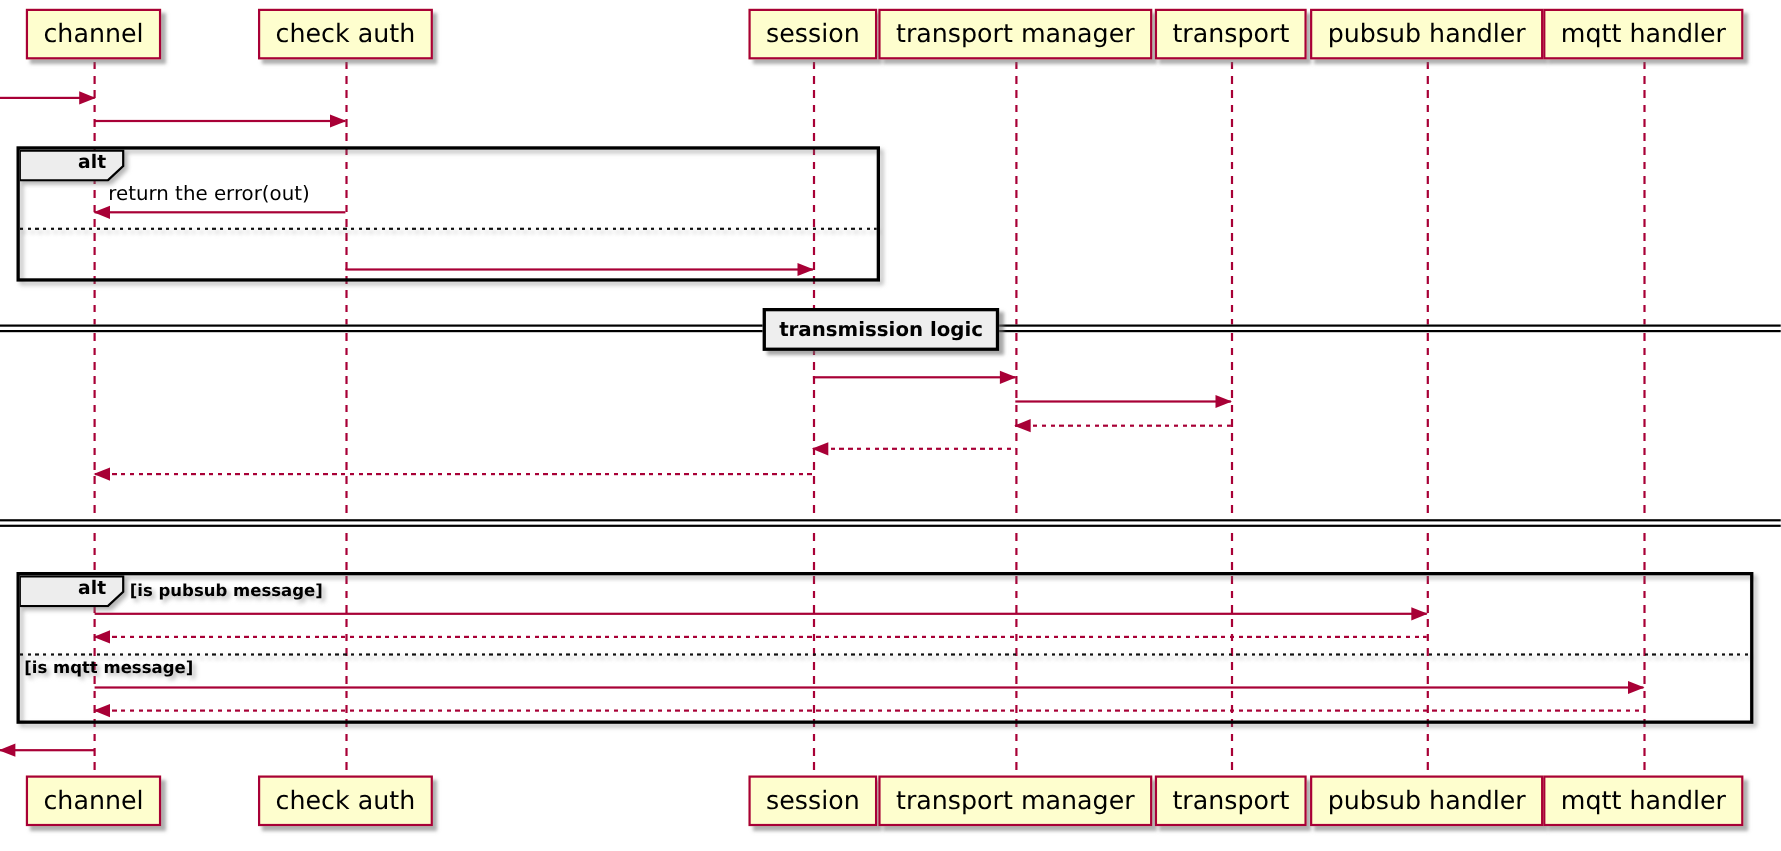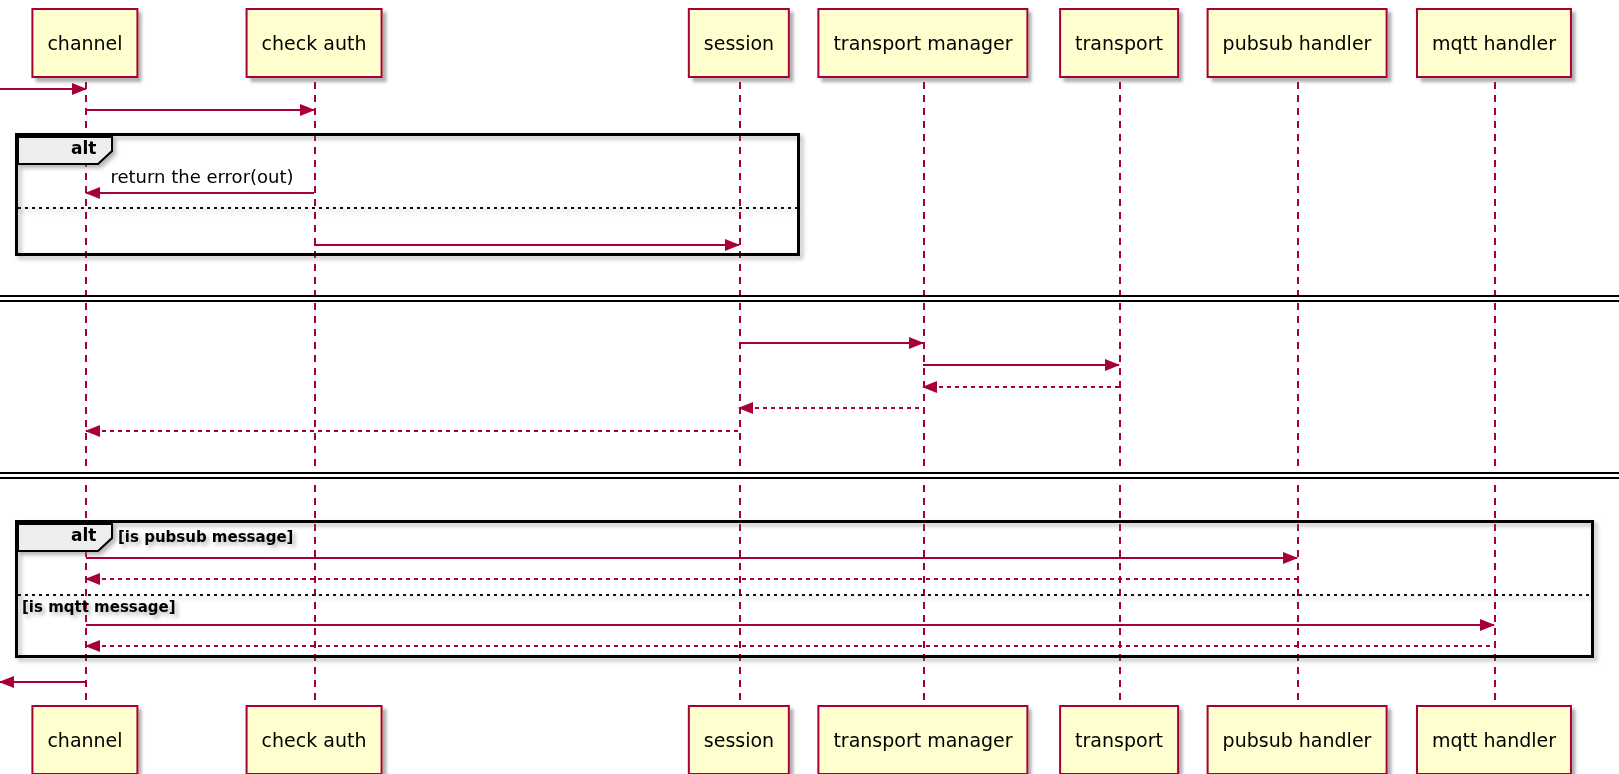--- a/index.html
+++ b/index.html
@@ -10,21 +10,21 @@
   }
   
   .lifeline {
     position:absolute; top:56px; height:649px; width:2px; z-index:0;
     background:repeating-linear-gradient(180deg,#A80036 0 7px,transparent 7px 13px);
   }
   
   .participant {
     position:absolute; transform:translateX(-50%);
     background:#FEFECE; border:2px solid #A80036;
-    padding:22px 14px; font-size:19px; line-height:22px; white-space:nowrap;
+    padding:10px 14px; font-size:23px; line-height:22px; white-space:nowrap;
     box-shadow:4px 4px 3px rgba(110,110,110,0.55); z-index:4;
   }
   .row-top { top:8px; }
   .row-bottom { top:705px; }
   
   .msg { position:absolute; height:2px; z-index:3; }
   .msg.solid { background:#A80036; }
   .msg.dash { background:repeating-linear-gradient(90deg,#A80036 0 4px,transparent 4px 8px); }
   .head { position:absolute; width:0; height:0; top:-5px;
           border-top:6px solid transparent; border-bottom:6px solid transparent; }
@@ -85,32 +85,33 @@
         <path d="M0,1 H94 V15 L80,28 H0 Z" fill="#EDEDED" stroke="#000" stroke-width="2"></path>
       </svg>
       <span class="op-text">alt</span>
     </div>
     <div class="guard" style="left:100px;top:5px">[is pubsub message]</div>
     <div class="frame-else" style="top:71px"></div>
     <div class="guard" style="left:4px;top:75px">[is mqtt message]</div>
   </div>
 
   <div class="divider-lines" style="top:295px"></div>
+  <div class="divider-label" style="left:801px;top:280px">transmission logic</div>
 
   <div class="divider-lines" style="top:472px"></div>
 
   <div class="msg solid" style="left:0;top:88px;width:86px">
     <div class="head r"></div>
   </div>
 
   <div class="msg solid" style="left:86px;top:109px;width:228px">
     <div class="head r"></div>
   </div>
 
-  <div class="msg-label centered" style="left:202px;top:166px">return the error(out)</div>
+  <div class="msg-label centered" style="left:190px;top:166px">return the error(out)</div>
   <div class="msg solid" style="left:86px;top:192px;width:228px">
     <div class="head l"></div>
   </div>
 
   <div class="msg solid" style="left:314px;top:244px;width:425px">
     <div class="head r"></div>
   </div>
 
   <div class="msg solid" style="left:739px;top:342px;width:184px">
     <div class="head r"></div>

